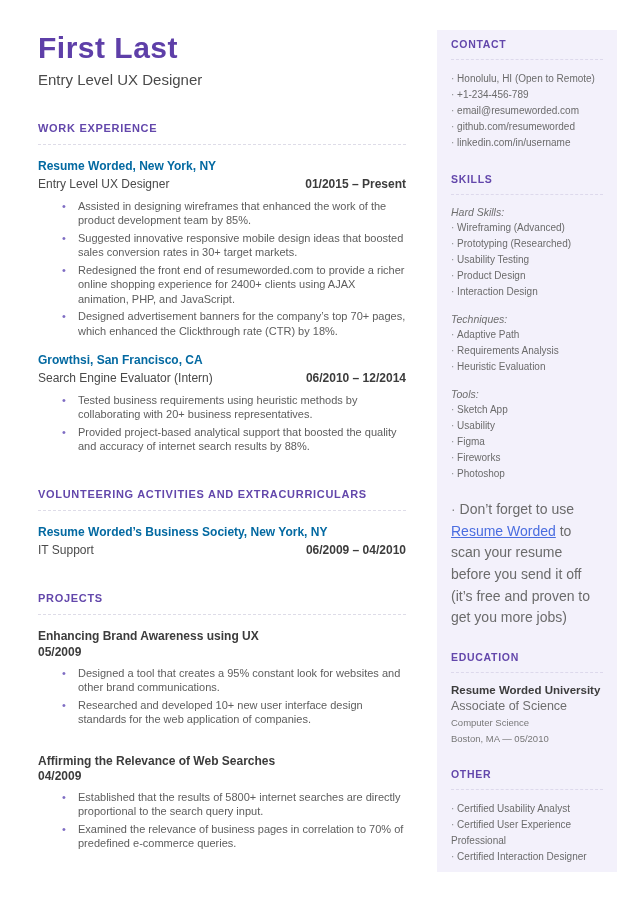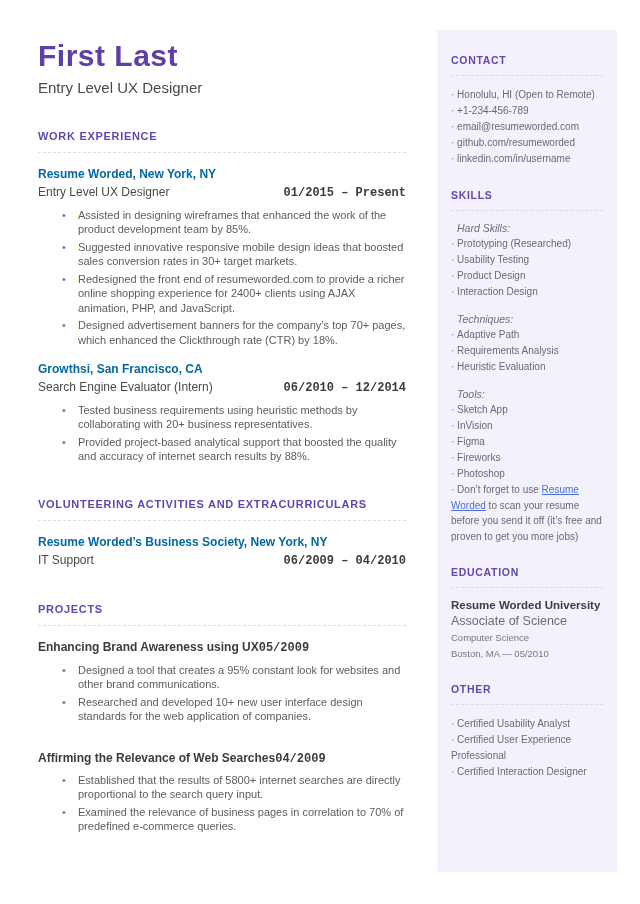--- a/index.html
+++ b/index.html
@@ -5,70 +5,70 @@
   * { box-sizing: border-box; }
   html, body { margin: 0; padding: 0; }
   body {
     width: 640px; height: 904px; position: relative;
     background: #ffffff;
     font-family: "Liberation Sans", sans-serif;
     -webkit-font-smoothing: antialiased;
   }
 
   
-  .main { position: absolute; left: 38px; top: 40px; width: 368px; }
+  .main { position: absolute; left: 38px; top: 32px; width: 368px; }
   .name {
     font-size: 30px; font-weight: bold; color: #5e3fa8;
     margin: 0; letter-spacing: 0.5px; line-height: 1.05;
   }
   .subtitle { font-size: 15px; color: #4a4a4a; margin-top: 7px; }
 
   .sec-heading {
     font-size: 11px; font-weight: bold; color: #6347ab;
     letter-spacing: 0.7px; margin-top: 34px;
   }
   .rule { border: none; border-top: 1px dashed #dedce8; margin: 10px 0 13px; }
 
   .entry { margin-top: 13px; }
   .entry.first { margin-top: 0; }
   .entry.project { margin-top: 26px; }
   .company { font-size: 12px; font-weight: bold; color: #0369a1; line-height: 1.35; }
   .rolerow { display: flex; justify-content: space-between; align-items: baseline;
              font-size: 12px; color: #4a4a4a; margin-top: 2px; line-height: 1.35; }
-  .date { font-weight: bold; color: #3c3c3c; white-space: nowrap; font-size: 12px; font-family: Liberation Mono, monospace; }
-  .projrow { display: flex; align-items: baseline; }
+  .date { font-weight: bold; color: #3c3c3c; white-space: nowrap; font-size: 12px; }
+  .projrow { display: flex; justify-content: space-between; align-items: baseline; flex-direction: column; }
   .projtitle { font-size: 12px; font-weight: bold; color: #3c3c3c; line-height: 1.35; }
 
   ul.bullets { list-style: none; margin: 7px 0 0 0; padding: 0 0 0 24px; }
   ul.bullets li {
     position: relative; padding-left: 16px; margin-bottom: 3px;
     font-size: 11px; color: #5d5d5d; line-height: 1.32;
   }
   ul.bullets li::before { content: "\2022"; position: absolute; left: 0; top: 0; color: #7e6cc3; }
 
   
   .sidebar {
     position: absolute; left: 437px; top: 30px; width: 180px; height: 842px;
-    background: #f3f1fb; padding: 24px 14px;
+    background: #f3f1fb; padding: 8px 14px;
   }
   .side-heading {
     font-size: 10.5px; font-weight: bold; color: #6347ab;
     letter-spacing: 0.7px; margin-top: 22px;
   }
   .side-heading.first { margin-top: 0; }
   .side-rule { border: none; border-top: 1px dashed #ddd9ec; margin: 9px 0 11px; }
 
   .side-list { list-style: none; margin: 0; padding: 0;
                font-size: 10px; color: #6b6b6b; line-height: 1.6; }
   .side-list li::before { content: "\00b7\00a0"; color: #8a8a8a; }
 
-  .group-label { font-style: italic; font-size: 10.5px; color: #6e6e6e; margin: 13px 6px 2px; }
+  .group-label { font-style: italic; font-size: 10.5px; color: #6e6e6e; margin: 13px 0 2px; }
   .group-label.first { margin-top: 0; }
 
-  .note { font-size: 10px; color: #6b6b6b; line-height: 1.55; margin-top: 0; }
+  .note { font-size: 14px; color: #6b6b6b; line-height: 1.55; margin-top: 17px; }
   .note::before { content: "\00b7\00a0"; color: #8a8a8a; }
   .note a { color: #4a6de0; text-decoration: underline; }
 
   .edu-school { font-size: 11.5px; font-weight: bold; color: #3c3c3c; margin-top: 1px; }
   .edu-degree { font-size: 12.5px; color: #6e6e6e; margin-top: 3px; }
   .edu-small  { font-size: 9.5px; color: #787878; margin-top: 3px; line-height: 1.4; }
   .edu-awards { font-size: 10px; color: #6e6e6e; margin-top: 9px; line-height: 1.45; }
 </style>
 </head>
 <body>
@@ -153,37 +153,38 @@
     <li>email@resumeworded.com</li>
     <li>github.com/resumeworded</li>
     <li>linkedin.com/in/username</li>
   </ul>
 
   <div class="side-heading">SKILLS</div>
   <hr class="side-rule">
 
   <div class="group-label first">Hard Skills:</div>
   <ul class="side-list">
+    <li>Wireframing (Advanced)</li>
     <li>Prototyping (Researched)</li>
     <li>Usability Testing</li>
     <li>Product Design</li>
     <li>Interaction Design</li>
   </ul>
 
   <div class="group-label">Techniques:</div>
   <ul class="side-list">
     <li>Adaptive Path</li>
     <li>Requirements Analysis</li>
     <li>Heuristic Evaluation</li>
   </ul>
 
   <div class="group-label">Tools:</div>
   <ul class="side-list">
     <li>Sketch App</li>
-    <li>InVision</li>
+    <li>Usability</li>
     <li>Figma</li>
     <li>Fireworks</li>
     <li>Photoshop</li>
   </ul>
 
   <p class="note"><span>Don’t forget to use </span><a href="#">Resume Worded</a><span> to scan your resume before you send it off (it’s free and proven to get you more jobs)</span></p>
 
   <div class="side-heading">EDUCATION</div>
   <hr class="side-rule">
   <div class="edu-school">Resume Worded University</div>

